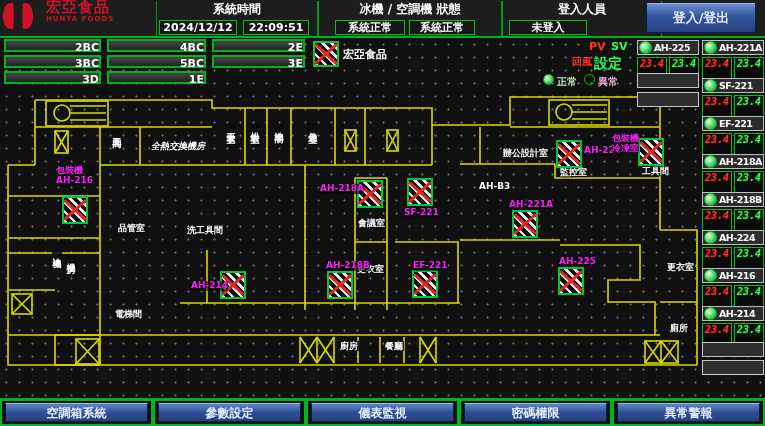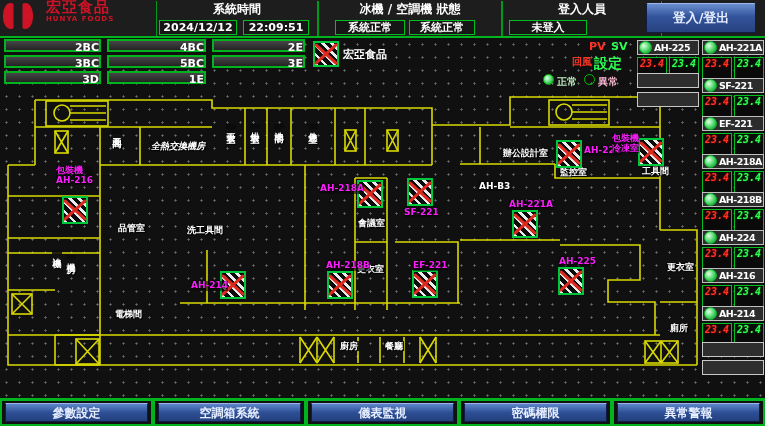--- a/index.html
+++ b/index.html
@@ -323,26 +323,26 @@
           <span class="seg pv">23.4</span>
           <span class="seg sv">23.4</span>
         </div>
       </div>
       <div class="ebox dots" style="top: 302px;"></div>
       <div class="ebox dots" style="top: 320px;"></div>
     </div>
 
   <div class="nav" id="nav-bar">
       <div class="nav-slot">
+        <div class="nbtn dots">空調箱系統</div>
+      </div>
+      <div class="nav-slot">
         <div class="nbtn dots">參數設定</div>
       </div>
       <div class="nav-slot">
-        <div class="nbtn dots">空調箱系統</div>
-      </div>
-      <div class="nav-slot">
         <div class="nbtn dots">儀表監視</div>
       </div>
       <div class="nav-slot">
         <div class="nbtn dots">密碼權限</div>
       </div>
       <div class="nav-slot">
         <div class="nbtn dots">異常警報</div>
       </div>
     </div>
 </div>

